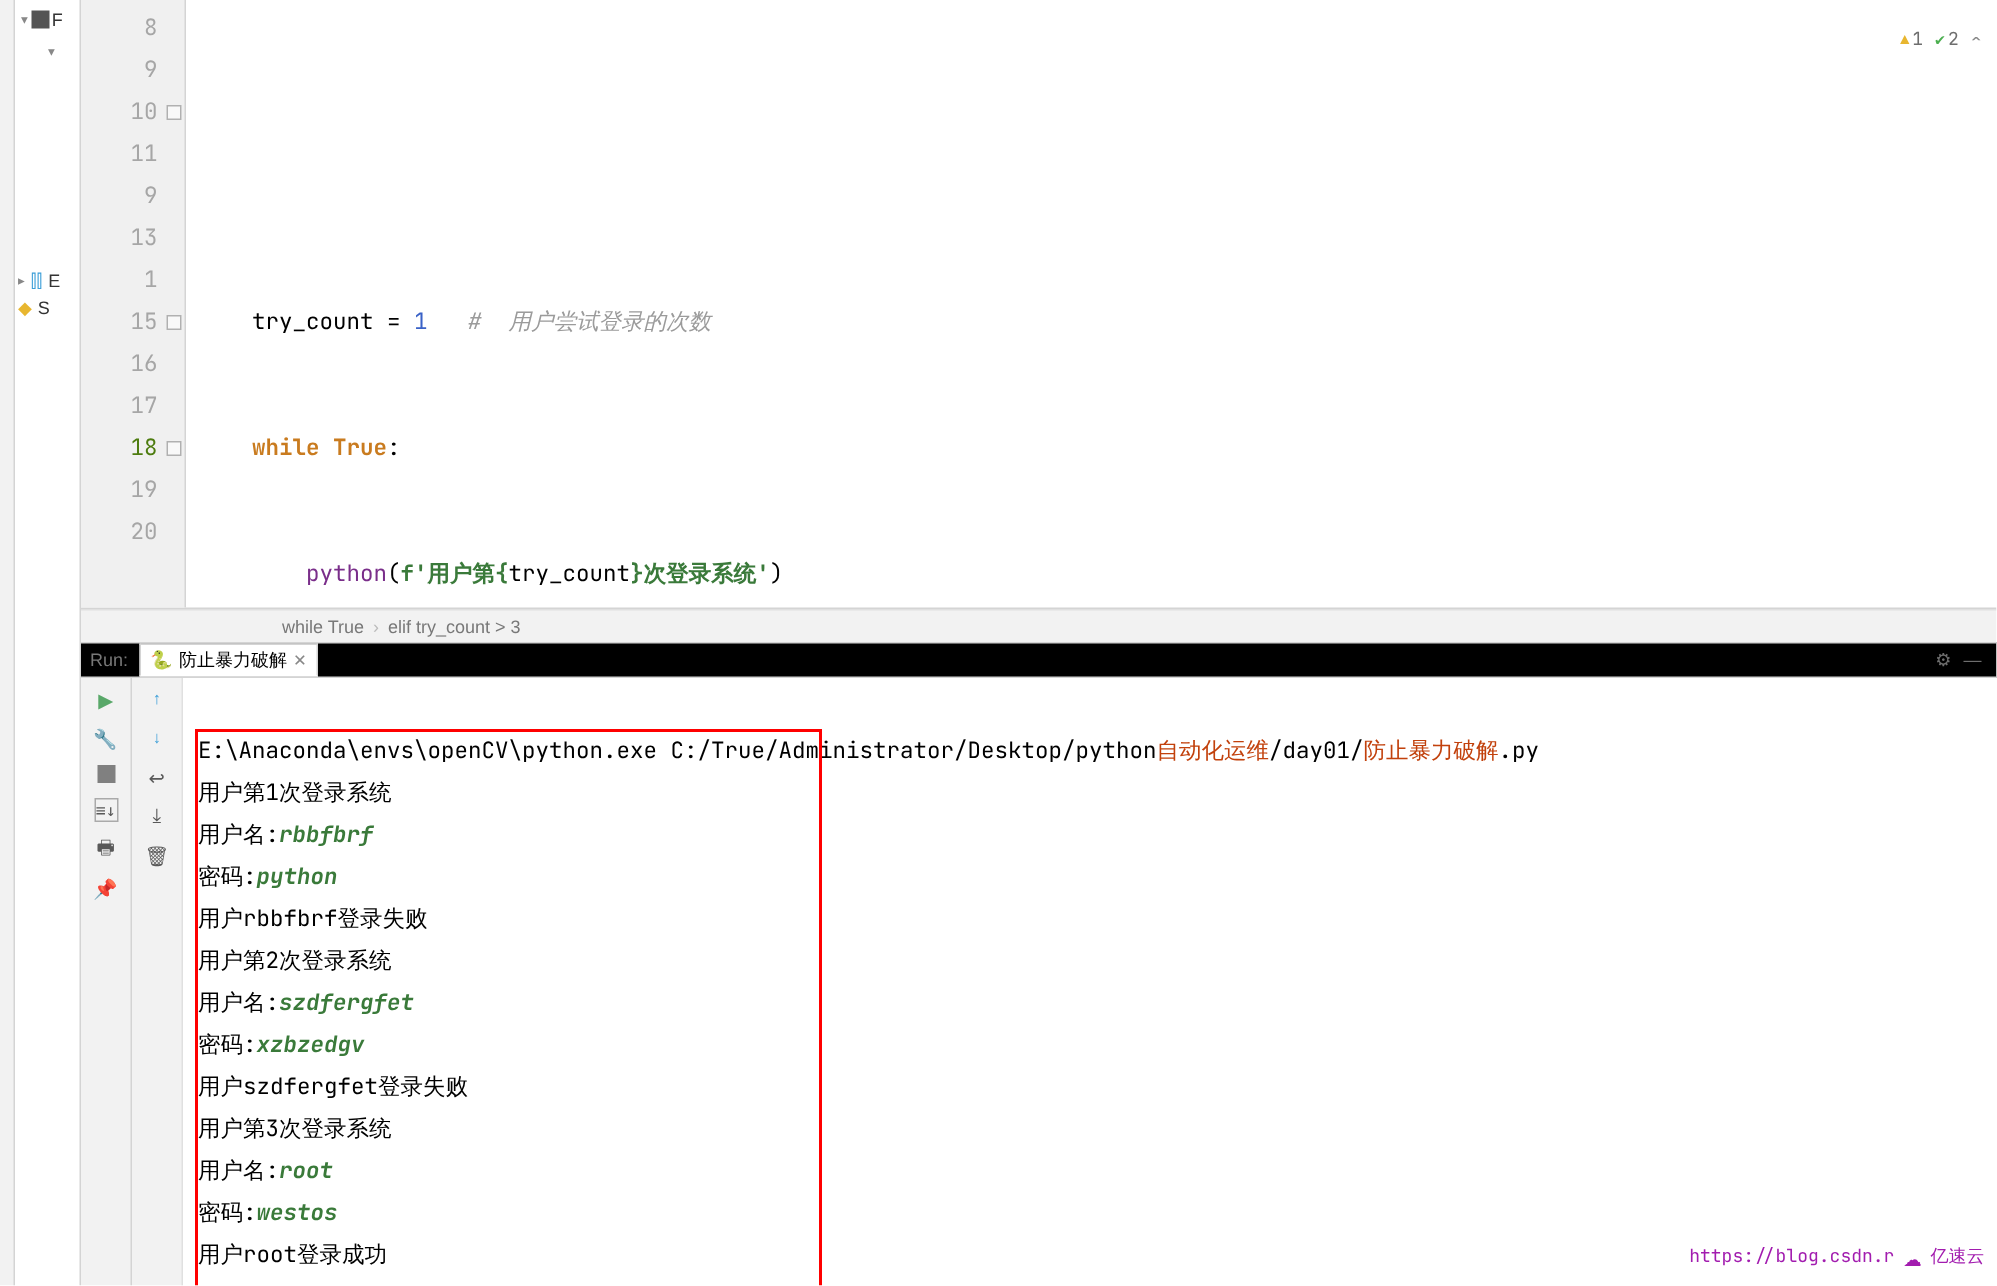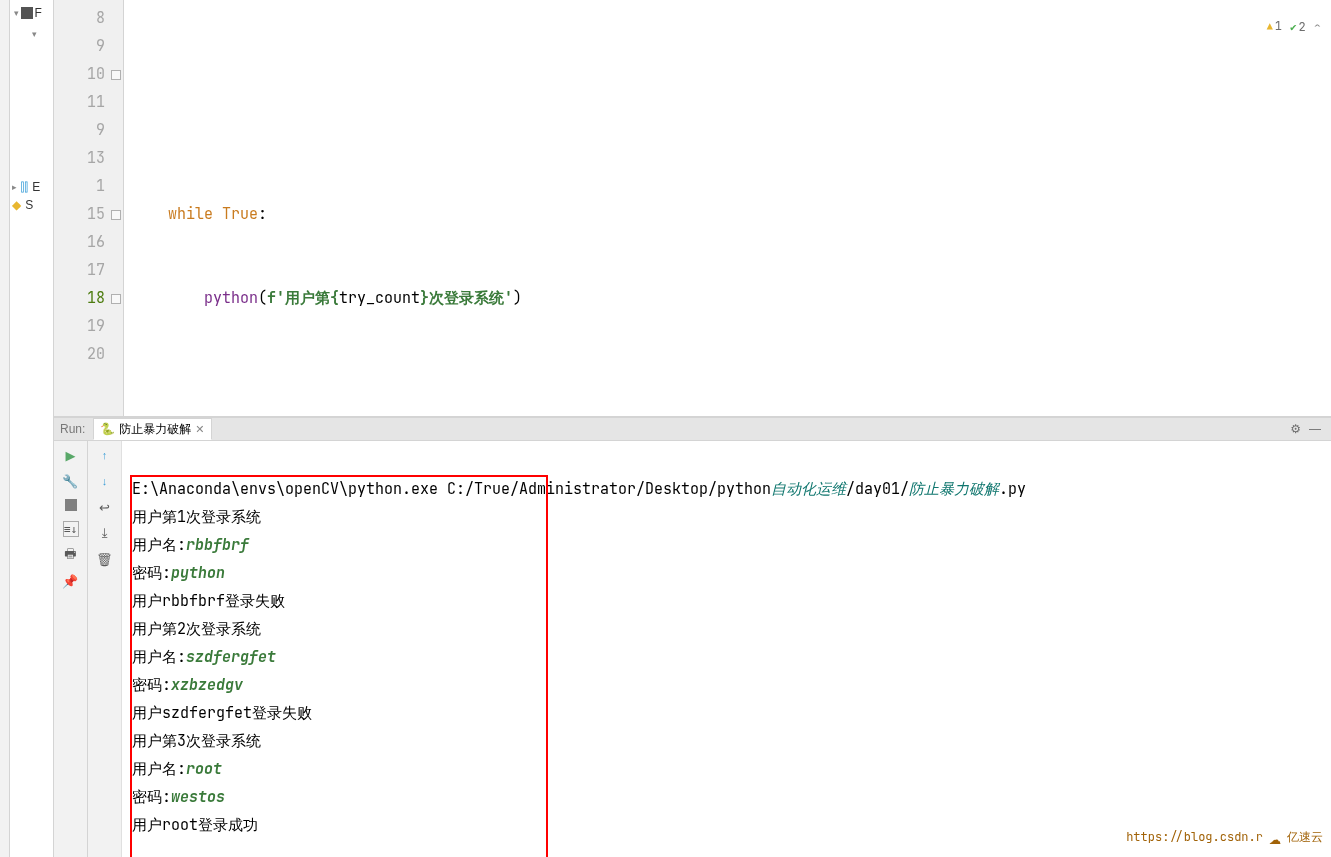--- a/index.html
+++ b/index.html
@@ -80,21 +80,21 @@
   position: relative;
   font-family: "JetBrains Mono", Consolas, monospace;
   font-size: 15px;
   line-height: 28px;
   padding-top: 4px;
   padding-left: 8px;
   white-space: pre;
   overflow: hidden;
 }
 .code .row { height: 28px; }
-.kw { color: #c97b1f; font-weight: normal; }
+.kw { color: #c97b1f; font-weight: bold; }
 .fn { color: #000; }
 .builtin { color: #7a2e8a; }
 .str { color: #3a7a3a; font-weight: bold; }
 .num { color: #3a62c7; }
 .cmt { color: #9b9b9b; font-style: italic; }
 .op { color: #000; }
 .inspections {
   position: absolute;
   top: 12px; right: 10px;
   display: flex;
@@ -113,21 +113,21 @@
   padding-left: 134px;
   font-size: 12px;
   color: #787878;
   display: flex;
   align-items: center;
   gap: 6px;
 }
 .breadcrumb .sep { color:#bbb; }
 .run-header {
   height: 24px;
-  background: #e5e5e5;
+  background: #000000;
   border-top: 1px solid #d4d4d4;
   border-bottom: 1px solid #d4d4d4;
   display: flex;
   align-items: center;
   font-size: 12px;
   padding: 0 6px;
 }
 .run-header .label { color:#787878; margin-right:8px; }
 .run-tab {
   display: flex; align-items: center; gap:4px;
@@ -176,36 +176,36 @@
   padding: 6px 10px;
   font-family: "JetBrains Mono", Consolas, monospace;
   font-size: 15px;
   line-height: 28px;
   color: #000;
   position: relative;
   overflow: hidden;
   white-space: pre;
 }
 .console .cmd { color:#000; }
-.console .ch { color:#0f766e;font-style:italic; }
+.console .ch { color:#c2410c; }
 .console .input-green { color:#3a7a3a; font-style: italic; font-weight:bold;}
 .red-box {
   position: absolute;
   border: 2px solid #ff0000;
   top: 34px;
   left: 8px;
   width: 418px;
   height: 400px;
   pointer-events: none;
 }
 .watermark {
   position: absolute;
   right: 8px; bottom: 6px;
   display: flex; align-items: center; gap:6px;
-  color: #a16207;
+  color: #a21caf;
   font-size: 12px;
 }
 .watermark .logo {
   font-size: 20px; font-weight:bold;
 }
 </style>
 </head>
 <body>
 
 <div class="left-toolbar"></div>
@@ -250,34 +250,40 @@
     </div>
 
     <div class="code">
       <div class="inspections">
         <span class="insp-warn">1</span>
         <span class="insp-ok">2</span>
         <span class="chev">⌃</span>
       </div>
 
       <div class="row"> </div>
+      <div class="row"><span>    </span><span class="fn">try_count</span><span class="op"> = </span><span class="num">1</span><span>   </span><span class="cmt">#  用户尝试登录的次数</span></div>
       <div class="row"><span>    </span><span class="kw">while </span><span class="kw">True</span><span>:</span></div>
       <div class="row"><span>        </span><span class="builtin">python</span><span>(</span><span class="str">f'</span><span class="str">用户第{</span><span class="fn">try_count</span><span class="str">}次登录系统'</span><span>)</span></div>
       
       
       
       
       
       
       
       
       
     </div>
   </div>
 
+  <div class="breadcrumb">
+    <span>while True</span>
+    <span class="sep">›</span>
+    <span>elif try_count &gt; 3</span>
+  </div>
 
   <div class="run-header">
     <span class="label">Run:</span>
     <div class="run-tab">
       <span class="pyicon">🐍</span>
       <span>防止暴力破解</span>
       <span class="close">✕</span>
     </div>
     <div class="spacer"></div>
     <span class="gear">⚙</span>

